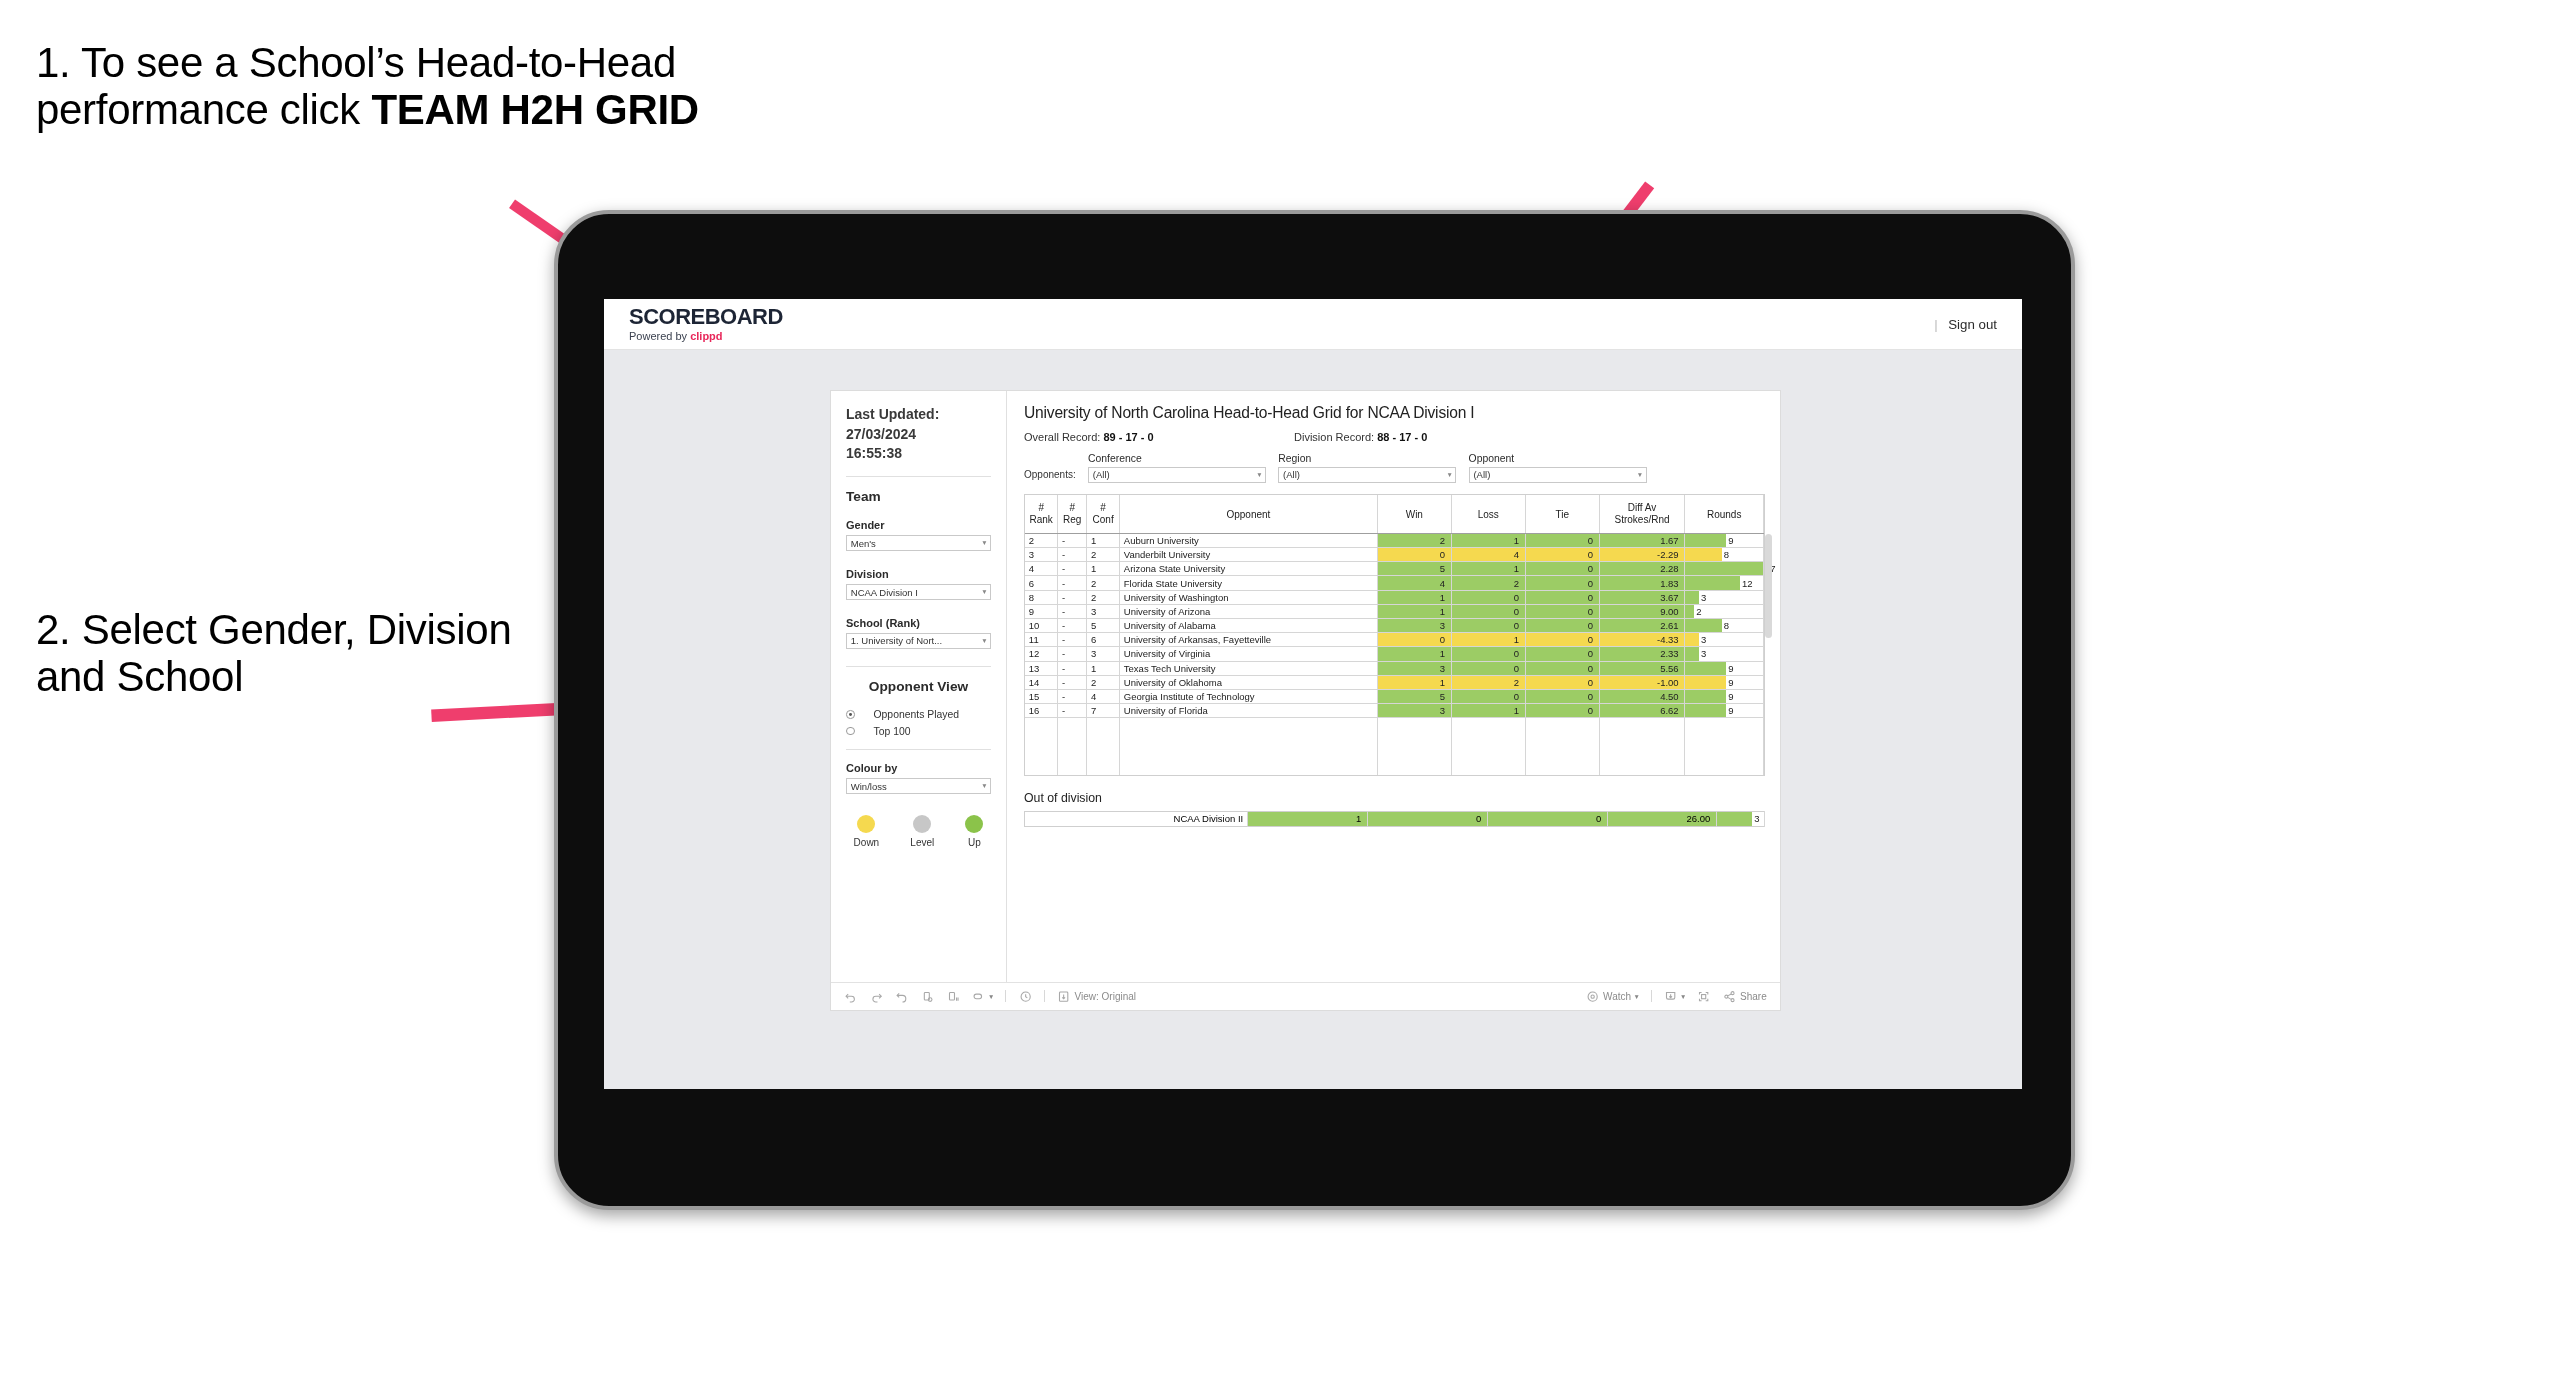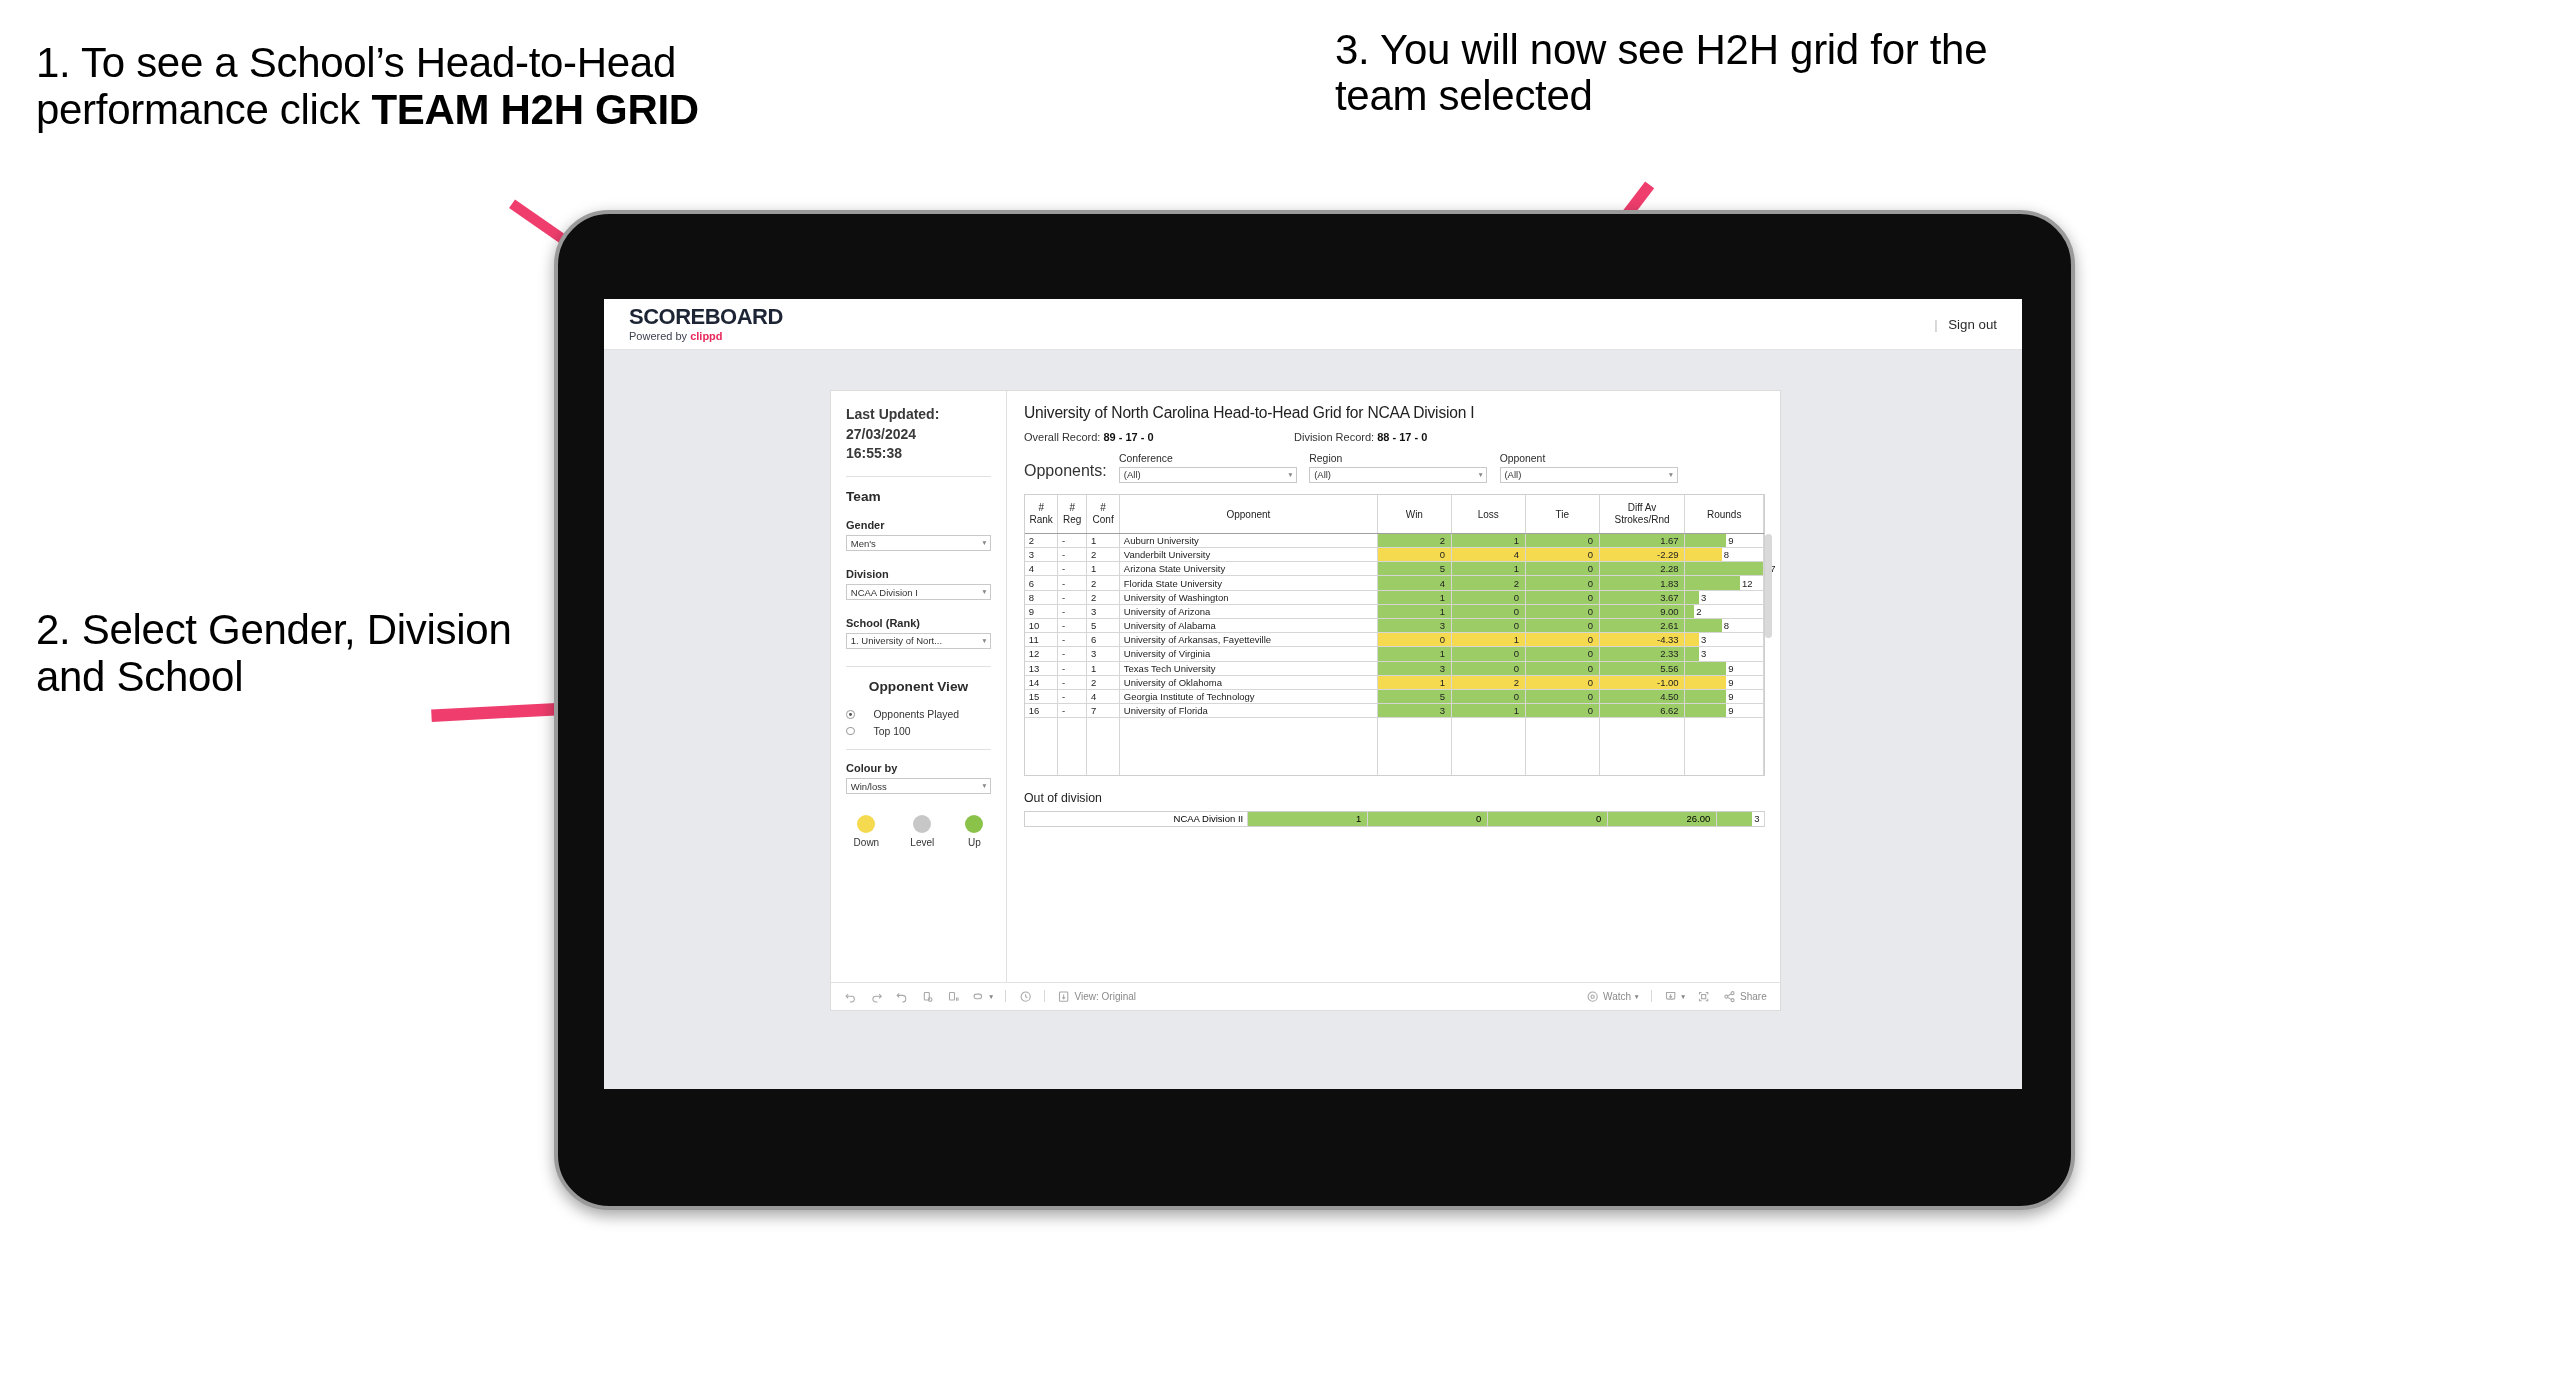--- a/index.html
+++ b/index.html
@@ -135,21 +135,21 @@
   .legend-label { font-size: 10px; color: #333; }
 
   
   .view { flex: 1; padding: 13.3px 15px 0 17px; position: relative; min-width: 0; }
   .view-title { font-size: 15.6px; color: #222; font-weight: 400; letter-spacing: -0.2px; }
   .records { display: flex; margin-top: 8.5px; font-size: 11px; color: #333; }
   .records .rec { width: 270px; }
   .records b { font-weight: 700; color: #111; }
 
   .opp-filters { display: flex; align-items: flex-end; margin-top: 10.4px; gap: 12.3px; }
-  .opp-label { font-size: 16px; color: #333; padding-bottom: 2.8px; }
+  .opp-label { font-size: 10px; color: #333; padding-bottom: 2.8px; }
   .opp-field { width: 178px; }
   .opp-field .field-label { font-size: 10.4px; font-weight: 400; margin-bottom: 2.8px; }
   .opp-field .select { margin-bottom: 0; height: 16px; }
 
   
   .grid-wrap { margin-top: 11.4px; border: 0.9px solid #cfcfcf; position: relative; }
   table.h2h { border-collapse: collapse; width: 100%; font-size: 9.5px; color: #222;
               table-layout: fixed; }
   table.h2h th, table.h2h td {
     border-right: 0.9px solid #d6d6d6; border-bottom: 0.9px solid #d6d6d6;
@@ -198,21 +198,20 @@
 </style>
 </head>
 <body>
 
 <div id="root">
 
   <div class="anno" id="anno-1"><span>1. To see a School’s Head-to-Head performance click </span><b>TEAM H2H GRID</b></div>
 
   <div class="anno" id="anno-2">2. Select Gender, Division and School</div>
 
-  <div class="anno" id="anno-3">3. You will now see H2H grid for the team selected</div>
 
   <svg class="arrow-svg" viewBox="0 0 2717 1462">
 
     <g>
       <line x1="540" y1="215" x2="775" y2="378" stroke="#ef3e6d" stroke-width="11"></line>
       <polygon points="800,396 733,364 757,327" fill="#ef3e6d"></polygon>
     </g>
 
     <g>
       <line x1="455" y1="755" x2="840" y2="735" stroke="#ef3e6d" stroke-width="13"></line>

